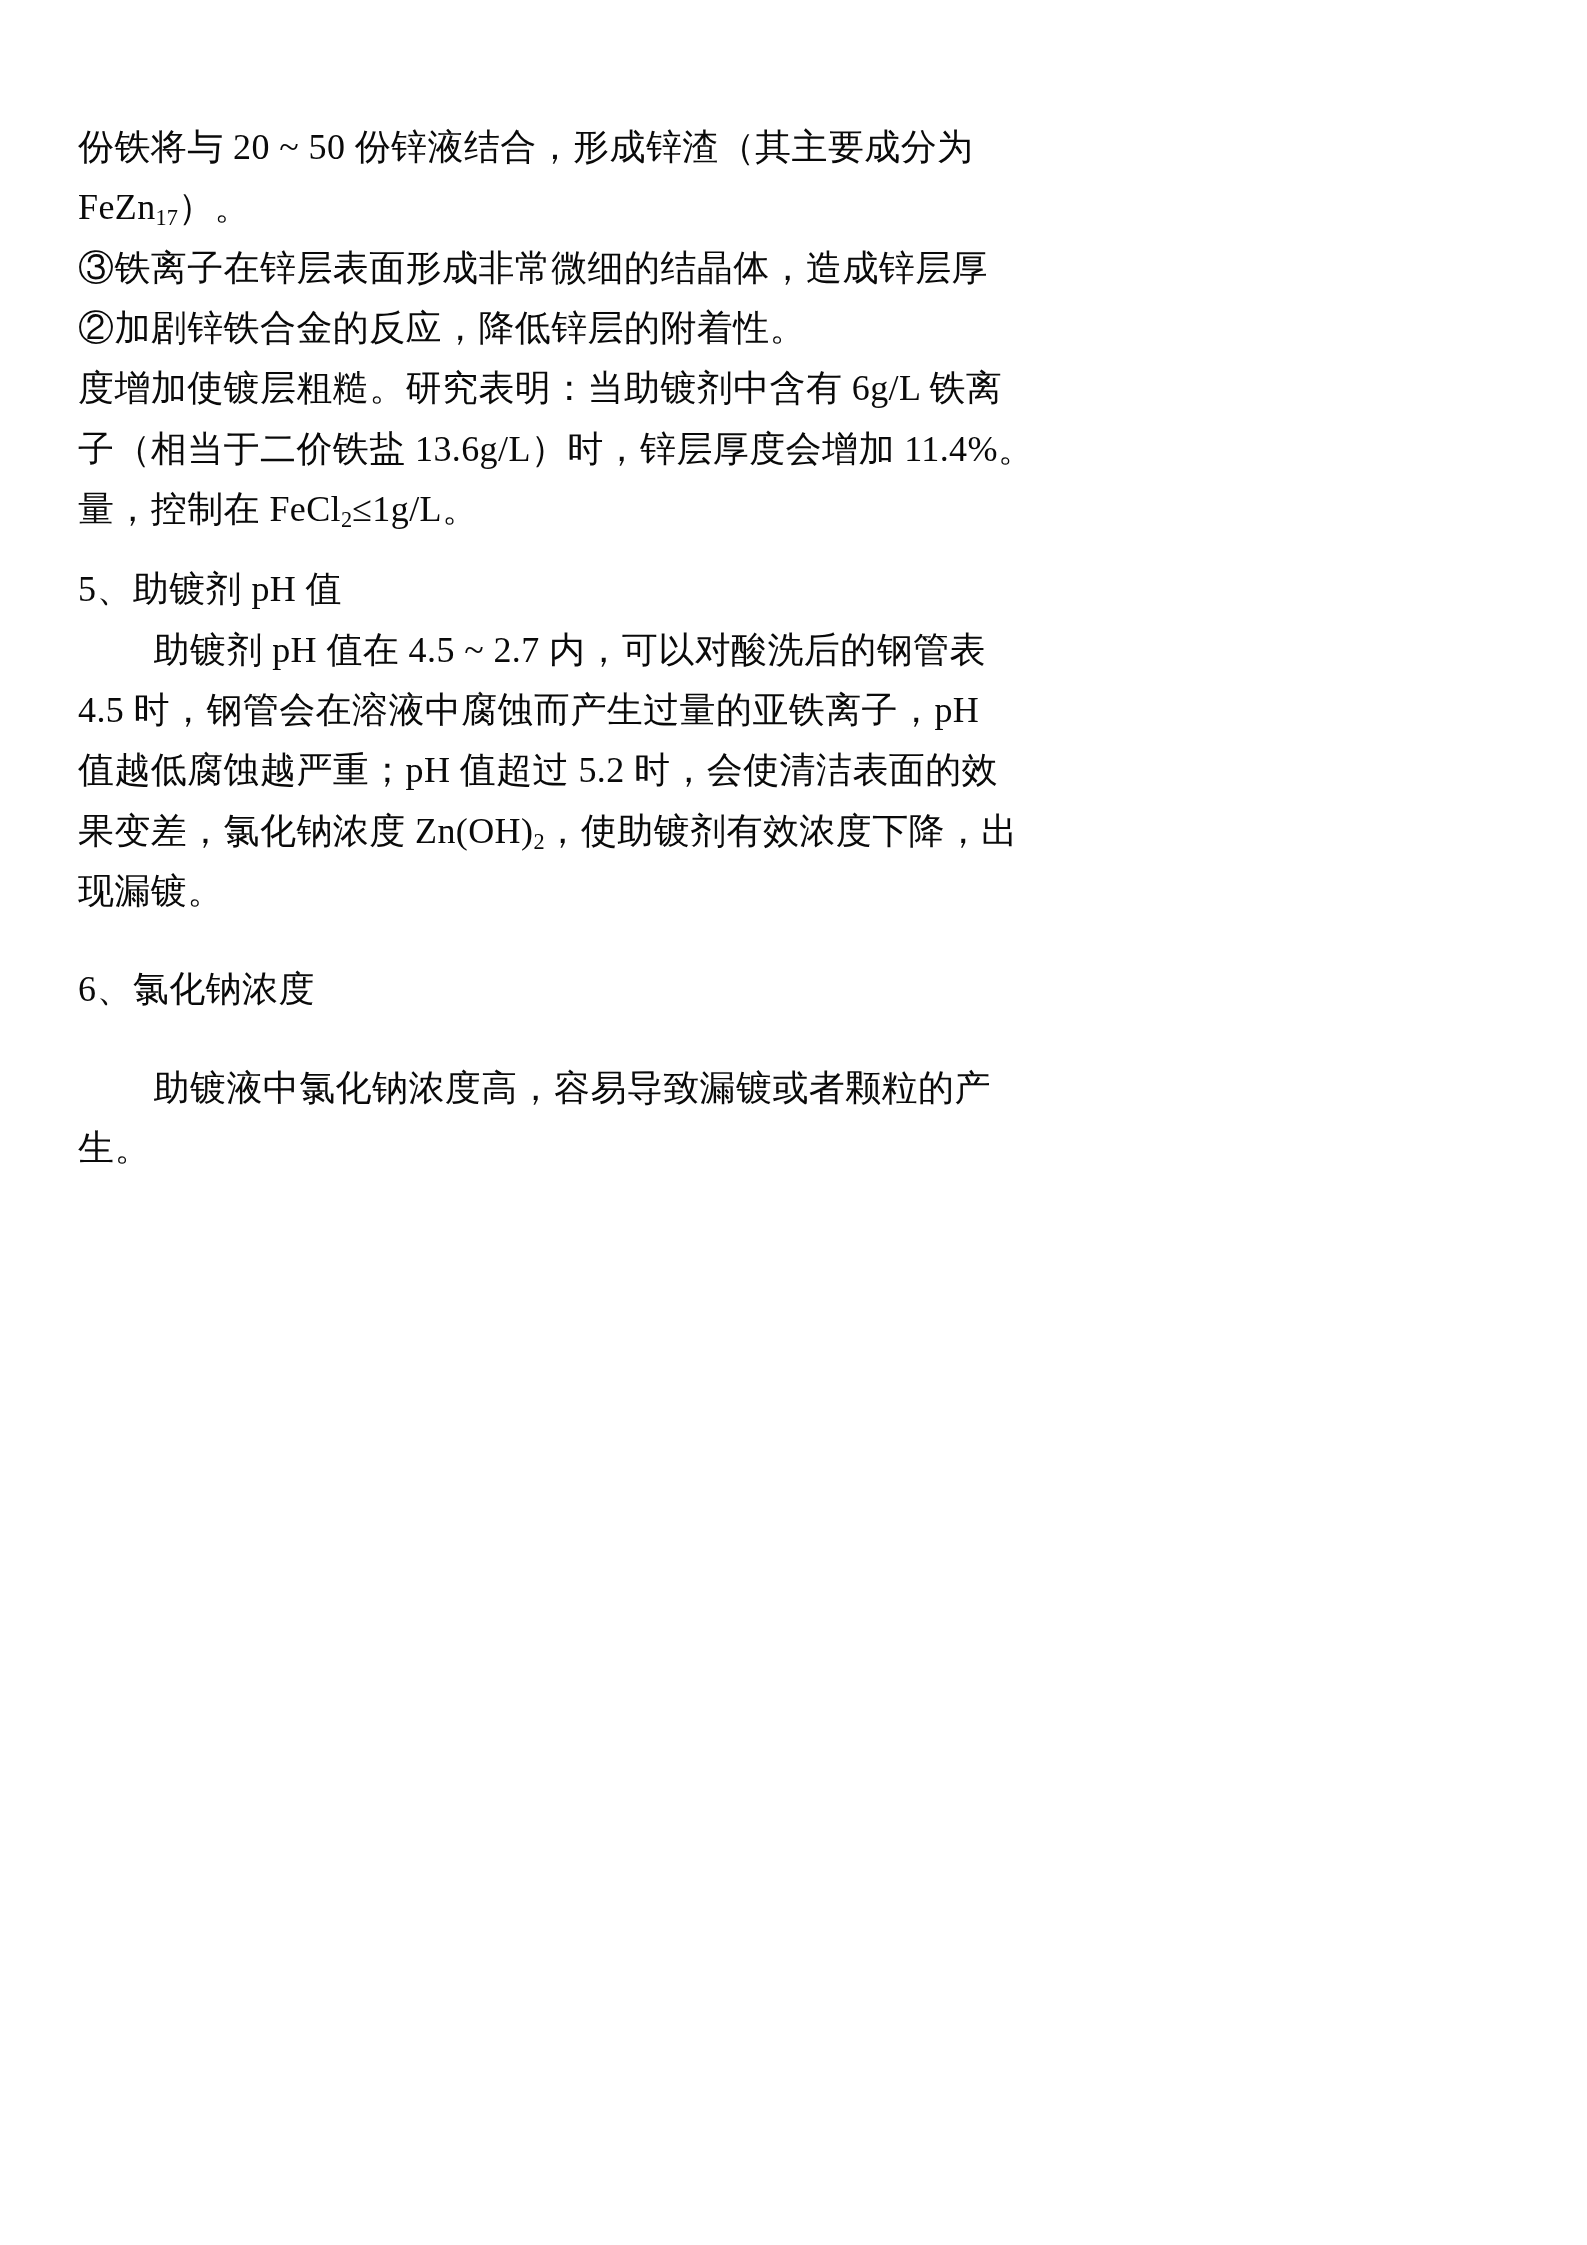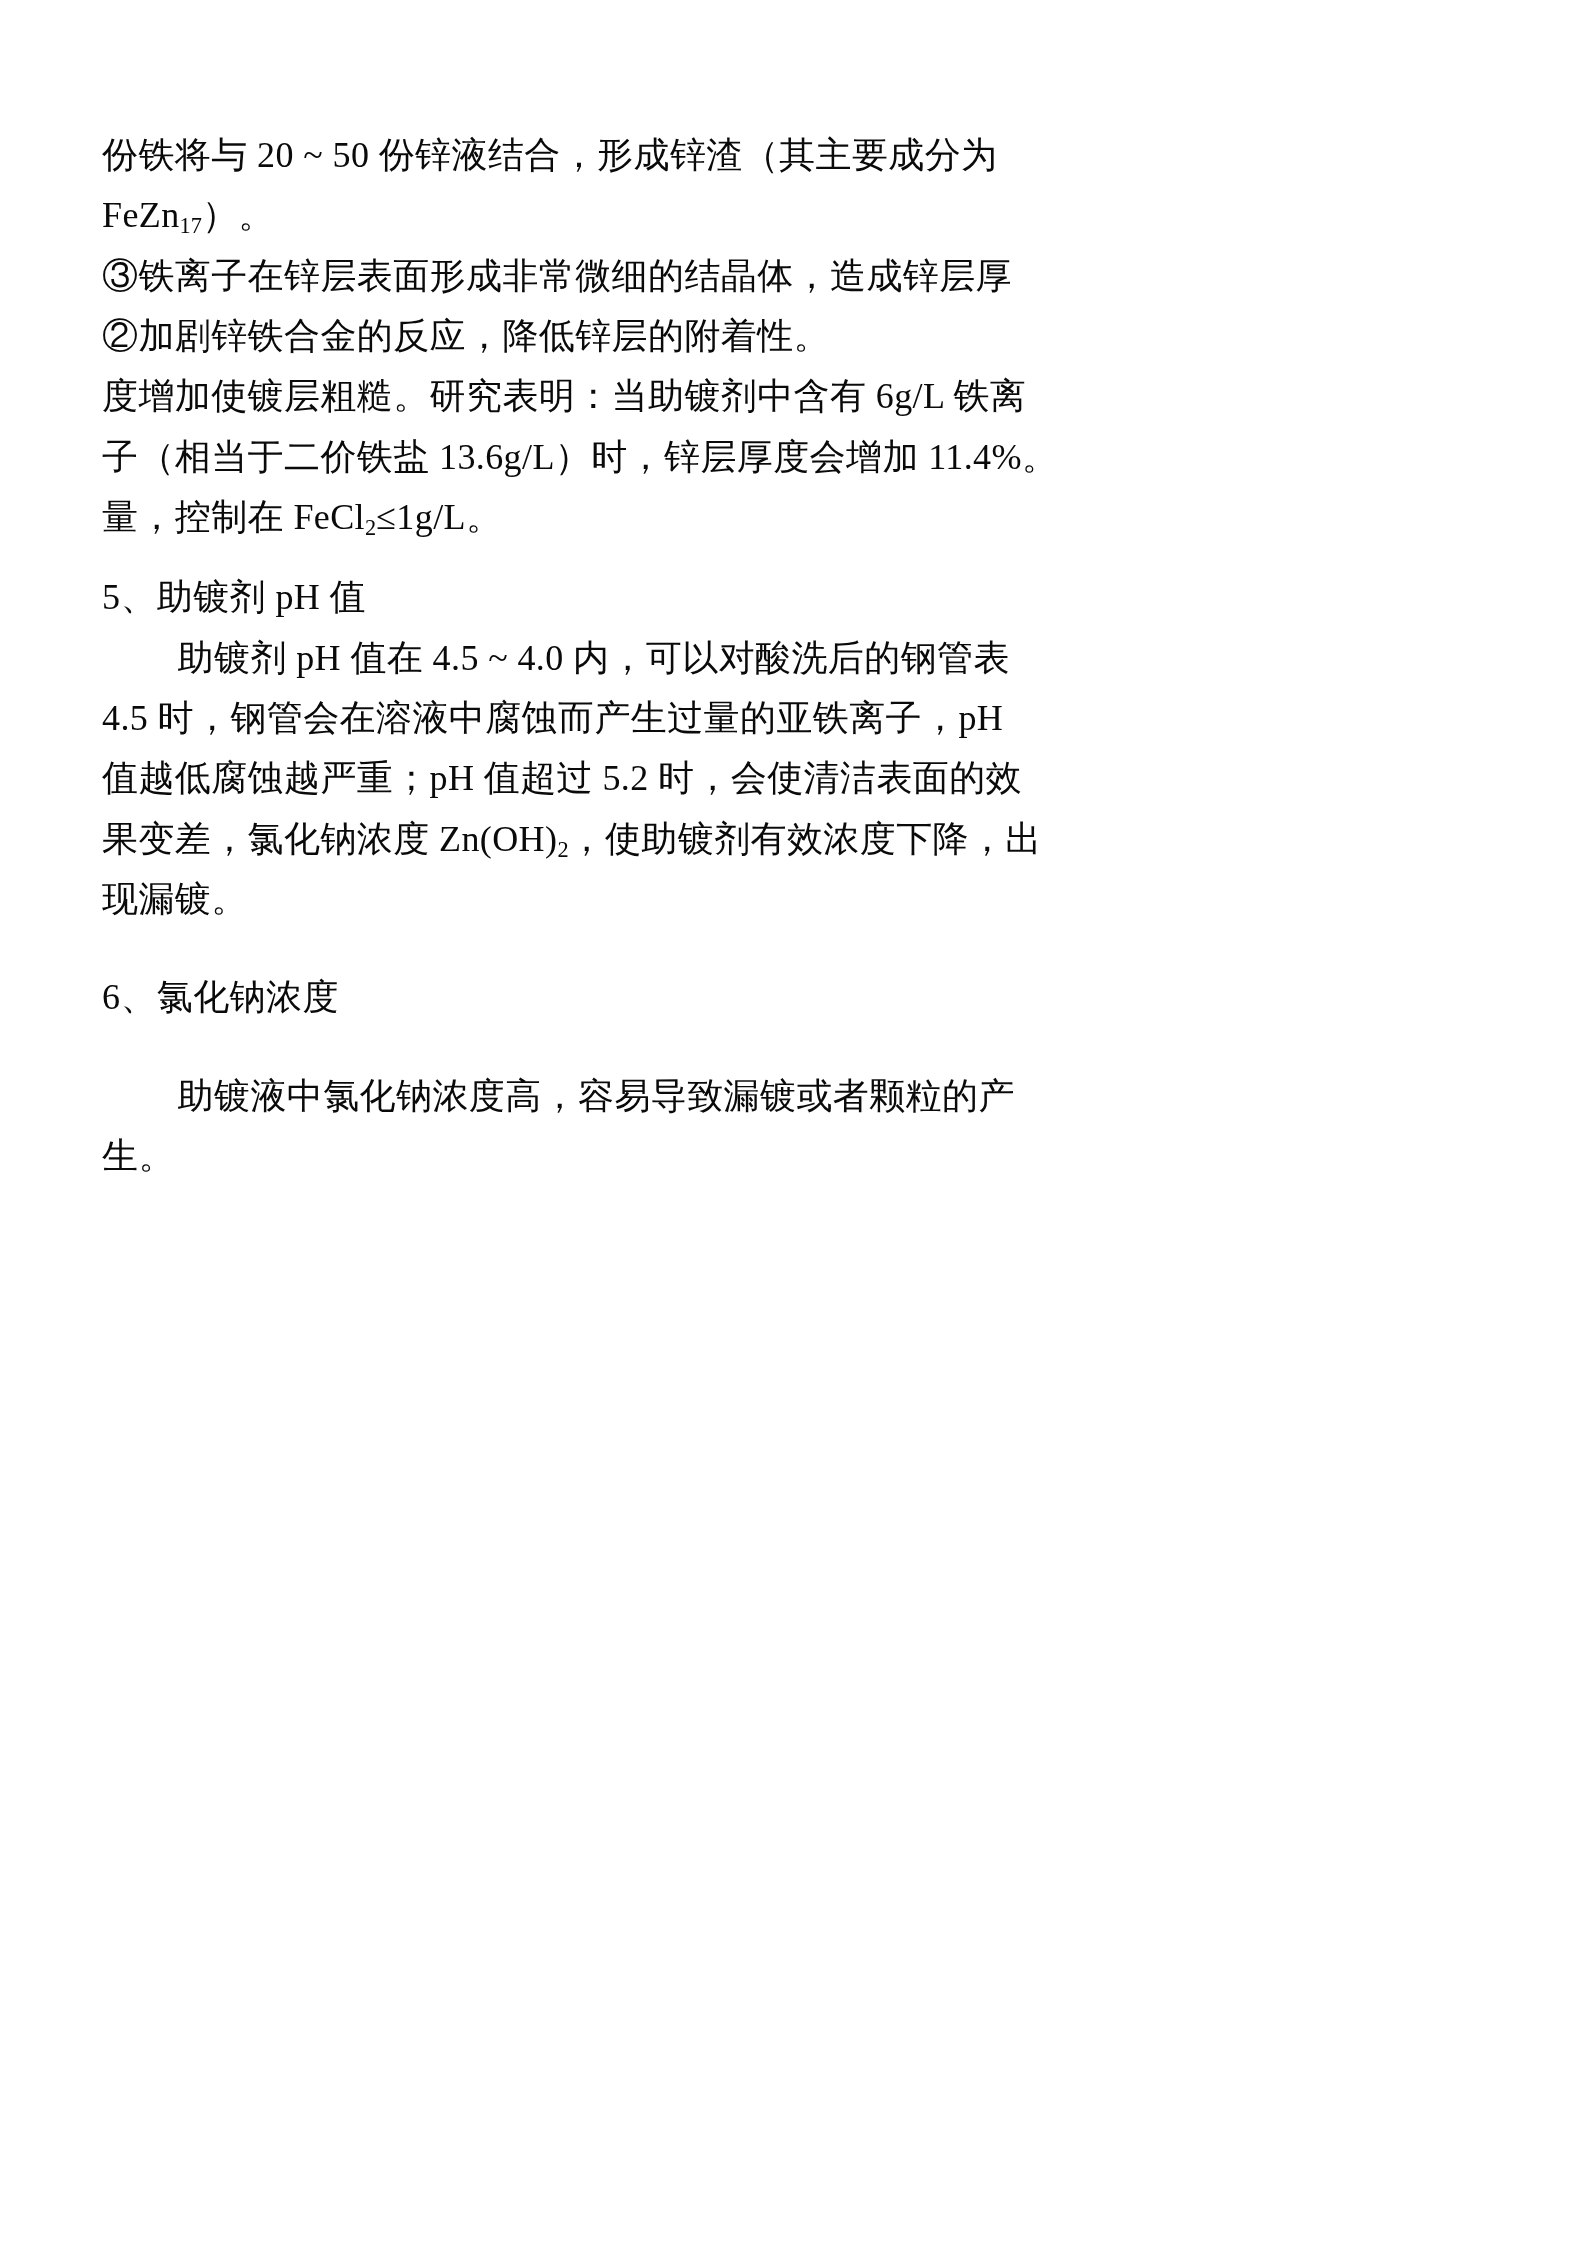--- a/index.html
+++ b/index.html
@@ -5,23 +5,23 @@
   html, body {
     margin: 0;
     padding: 0;
     background: #ffffff;
   }
   .page {
     position: relative;
     width: 1587px;
     height: 1770px;
     background: #ffffff;
-    margin: 8px auto;
+    margin: 0 auto;
     box-sizing: border-box;
-    padding: 118px 186px 0 102px;
+    padding: 118px 186px 0 78px;
     font-family: "Liberation Serif", "DejaVu Serif", serif;
     color: #000000;
   }
   .doc-body {
     font-size: 36px;
     line-height: 1.62;
     color: #0a0a0a;
     letter-spacing: 0.4px;
   }
   p {
@@ -74,21 +74,21 @@
 
     <p class="para-continued">子（相当于二价铁盐 13.6g/L）时，锌层厚度会增加 11.4%。</p>
 
 
     <p class="para-continued gap-after">
       <span>量，控制在 FeCl</span><sub>2</sub><span>≤1g/L。</span>
     </p>
 
     <p class="heading">5、助镀剂 pH 值</p>
 
-    <p class="para-indent">助镀剂 pH 值在 4.5 ~ 4.0 内，可以对酸洗后的钢管表</p>
+    <p class="para-indent">助镀剂 pH 值在 4.5 ~ 2.7 内，可以对酸洗后的钢管表</p>
     <p class="para-continued">4.5 时，钢管会在溶液中腐蚀而产生过量的亚铁离子，pH</p>
     <p class="para-continued">值越低腐蚀越严重；pH 值超过 5.2 时，会使清洁表面的效</p>
     <p class="para-continued">
       <span>果变差，氯化钠浓度 Zn(OH)</span><sub>2</sub><span>，使助镀剂有效浓度下降，出</span>
     </p>
     <p class="para-continued">现漏镀。</p>
 
     <p class="heading gap-before">6、氯化钠浓度</p>
 
     <p class="para-indent gap-before">助镀液中氯化钠浓度高，容易导致漏镀或者颗粒的产</p>

